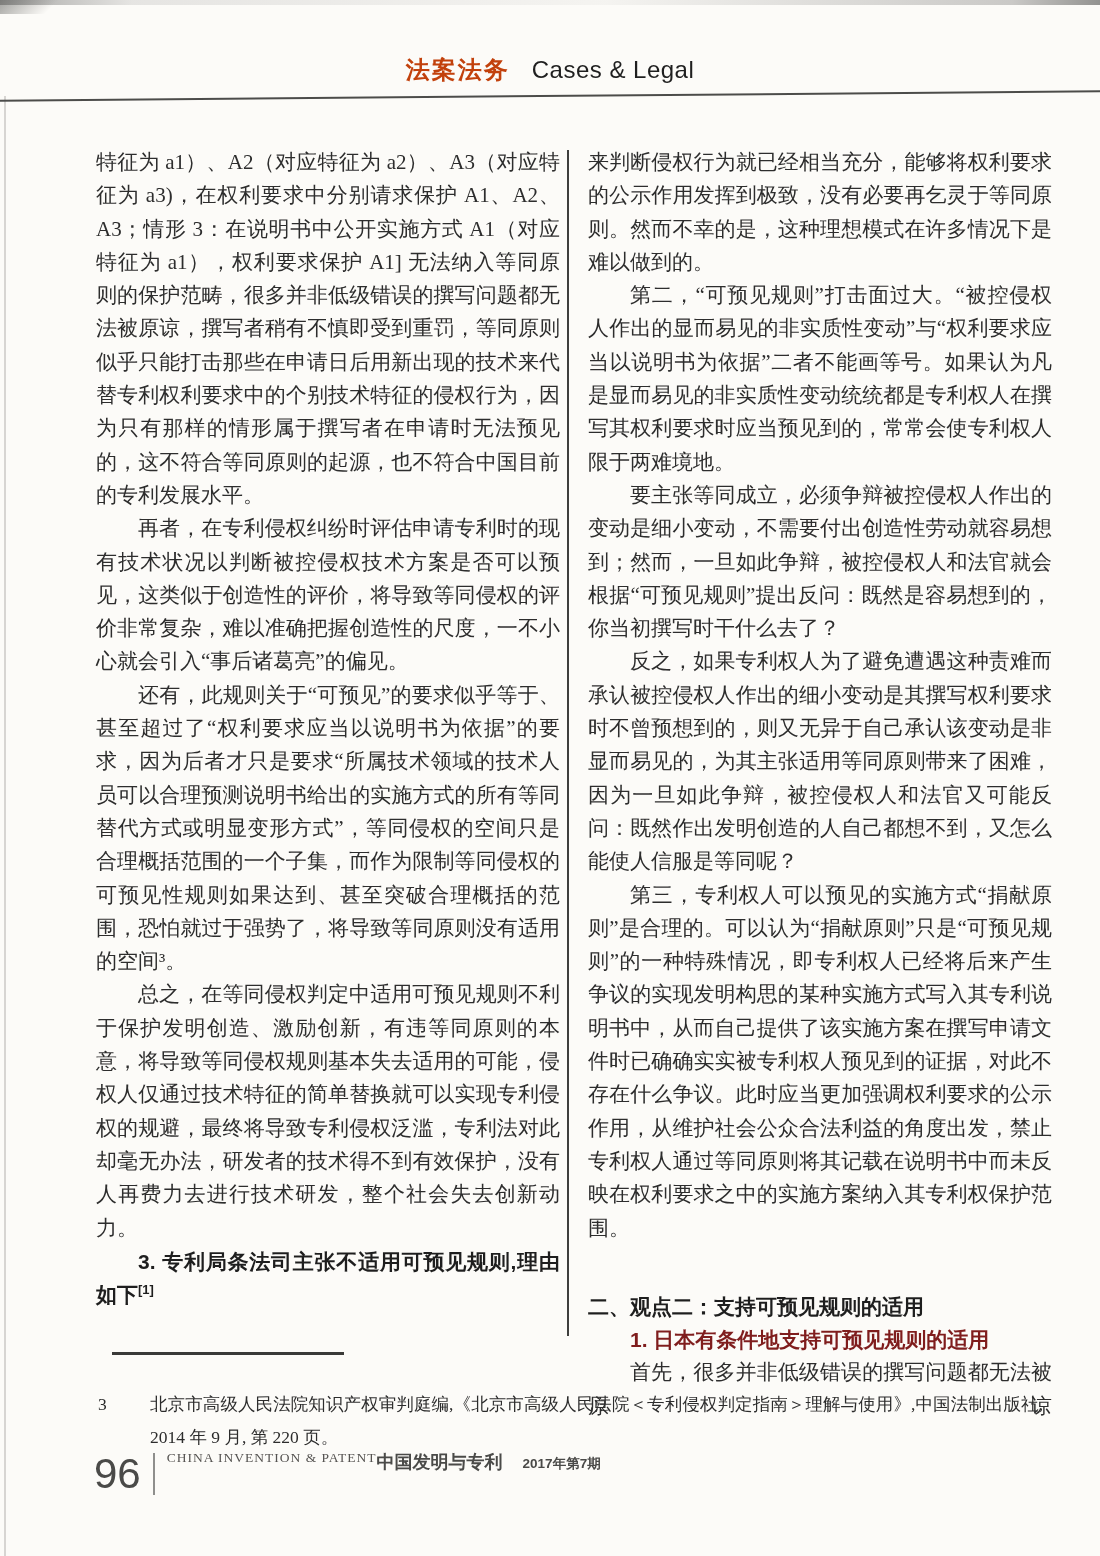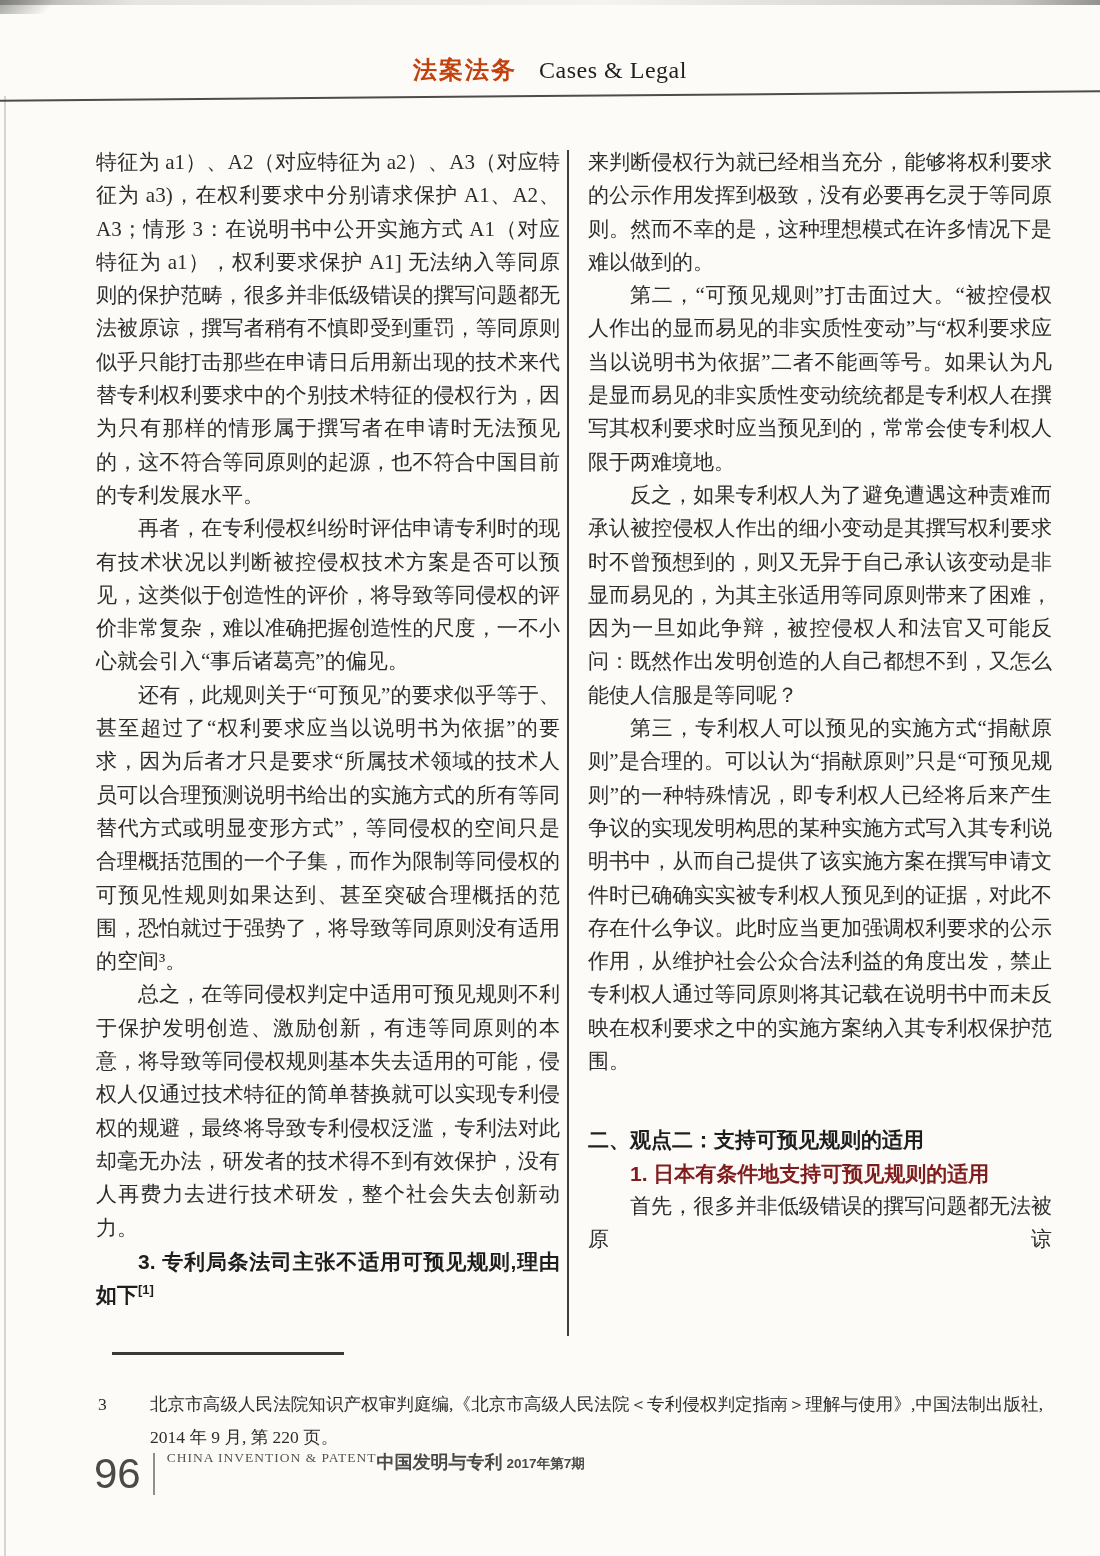--- a/index.html
+++ b/index.html
@@ -29,21 +29,21 @@
   
   .header{
     position:absolute;top:54px;left:0;width:100%;
     text-align:center;white-space:nowrap;
   }
   .header-cn{
     font-family:"Liberation Sans","DejaVu Sans",sans-serif;
     font-weight:bold;font-size:24px;letter-spacing:2px;color:#c2410c;
   }
   .header-en{
-    font-family:Liberation Serif, serif;
+    font-family:Liberation Sans, sans-serif;
     font-size:24px;color:#1f1f1f;margin-left:22px;letter-spacing:.5px;
   }
   .header-rule{
     position:absolute;top:95px;left:-6px;right:-6px;height:2px;
     background:#4c4c4a;transform:rotate(-0.5deg);
   }
   
   .col{
     position:absolute;top:146px;width:464px;
     font-size:21px;line-height:33.3px;
@@ -94,21 +94,21 @@
   .footer-divider{width:2px;background:#8f8f8d;margin:3px 12px 3px 12px;}
   .footer-text{display:flex;flex-direction:row;justify-content:center;}
   .journal-en{
     font-family:"Liberation Serif","DejaVu Serif",serif;
     font-size:13.5px;letter-spacing:1px;color:#555351;line-height:16px;
   }
   .journal-cn-line{
     font-family:"Liberation Sans","DejaVu Sans",sans-serif;
     font-weight:bold;color:#4a4a48;font-size:18px;line-height:24px;white-space:nowrap;
   }
-  .issue{font-size:13.5px;margin-left:4px;font-weight:bold;color:#4a4a48;}
+  .issue{font-size:13.5px;margin-left:20px;font-weight:bold;color:#4a4a48;}
 </style>
 </head>
 <body>
 
 <div class="page">
 
   <div class="scan-top"></div>
   <div class="scan-corner"></div>
   <div class="scan-left"></div>
 
@@ -123,20 +123,21 @@
     <p class="para indent">还有，此规则关于“可预见”的要求似乎等于、甚至超过了“权利要求应当以说明书为依据”的要求，因为后者才只是要求“所属技术领域的技术人员可以合理预测说明书给出的实施方式的所有等同替代方式或明显变形方式”，等同侵权的空间只是合理概括范围的一个子集，而作为限制等同侵权的可预见性规则如果达到、甚至突破合理概括的范围，恐怕就过于强势了，将导致等同原则没有适用的空间³。</p>
     <p class="para indent">总之，在等同侵权判定中适用可预见规则不利于保护发明创造、激励创新，有违等同原则的本意，将导致等同侵权规则基本失去适用的可能，侵权人仅通过技术特征的简单替换就可以实现专利侵权的规避，最终将导致专利侵权泛滥，专利法对此却毫无办法，研发者的技术得不到有效保护，没有人再费力去进行技术研发，整个社会失去创新动力。</p>
     <p class="para h-bold"><span>3. 专利局条法司主张不适用可预见规则,理由如下</span><sup class="supref">[1]</sup></p>
   </div>
 
   <div class="column-divider"></div>
 
   <div class="col col-right">
     <p class="para">来判断侵权行为就已经相当充分，能够将权利要求的公示作用发挥到极致，没有必要再乞灵于等同原则。然而不幸的是，这种理想模式在许多情况下是难以做到的。</p>
     <p class="para indent">第二，“可预见规则”打击面过大。“被控侵权人作出的显而易见的非实质性变动”与“权利要求应当以说明书为依据”二者不能画等号。如果认为凡是显而易见的非实质性变动统统都是专利权人在撰写其权利要求时应当预见到的，常常会使专利权人限于两难境地。</p>
+    <p class="para indent">要主张等同成立，必须争辩被控侵权人作出的变动是细小变动，不需要付出创造性劳动就容易想到；然而，一旦如此争辩，被控侵权人和法官就会根据“可预见规则”提出反问：既然是容易想到的，你当初撰写时干什么去了？</p>
     <p class="para indent">反之，如果专利权人为了避免遭遇这种责难而承认被控侵权人作出的细小变动是其撰写权利要求时不曾预想到的，则又无异于自己承认该变动是非显而易见的，为其主张适用等同原则带来了困难，因为一旦如此争辩，被控侵权人和法官又可能反问：既然作出发明创造的人自己都想不到，又怎么能使人信服是等同呢？</p>
     <p class="para indent">第三，专利权人可以预见的实施方式“捐献原则”是合理的。可以认为“捐献原则”只是“可预见规则”的一种特殊情况，即专利权人已经将后来产生争议的实现发明构思的某种实施方式写入其专利说明书中，从而自己提供了该实施方案在撰写申请文件时已确确实实被专利权人预见到的证据，对此不存在什么争议。此时应当更加强调权利要求的公示作用，从维护社会公众合法利益的角度出发，禁止专利权人通过等同原则将其记载在说明书中而未反映在权利要求之中的实施方案纳入其专利权保护范围。</p>
     <p class="para section-heading">二、观点二：支持可预见规则的适用</p>
     <p class="para sub-heading">1. 日本有条件地支持可预见规则的适用</p>
     <p class="para indent cont-end">首先，很多并非低级错误的撰写问题都无法被原谅</p>
   </div>
 
   <div class="footnote-separator"></div>
 
   <div class="footnote">

